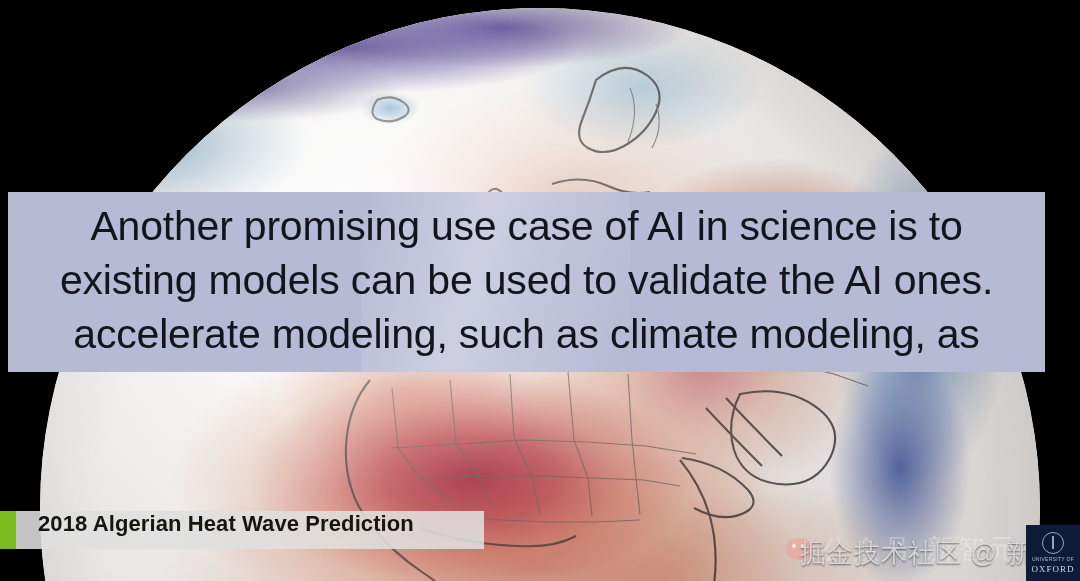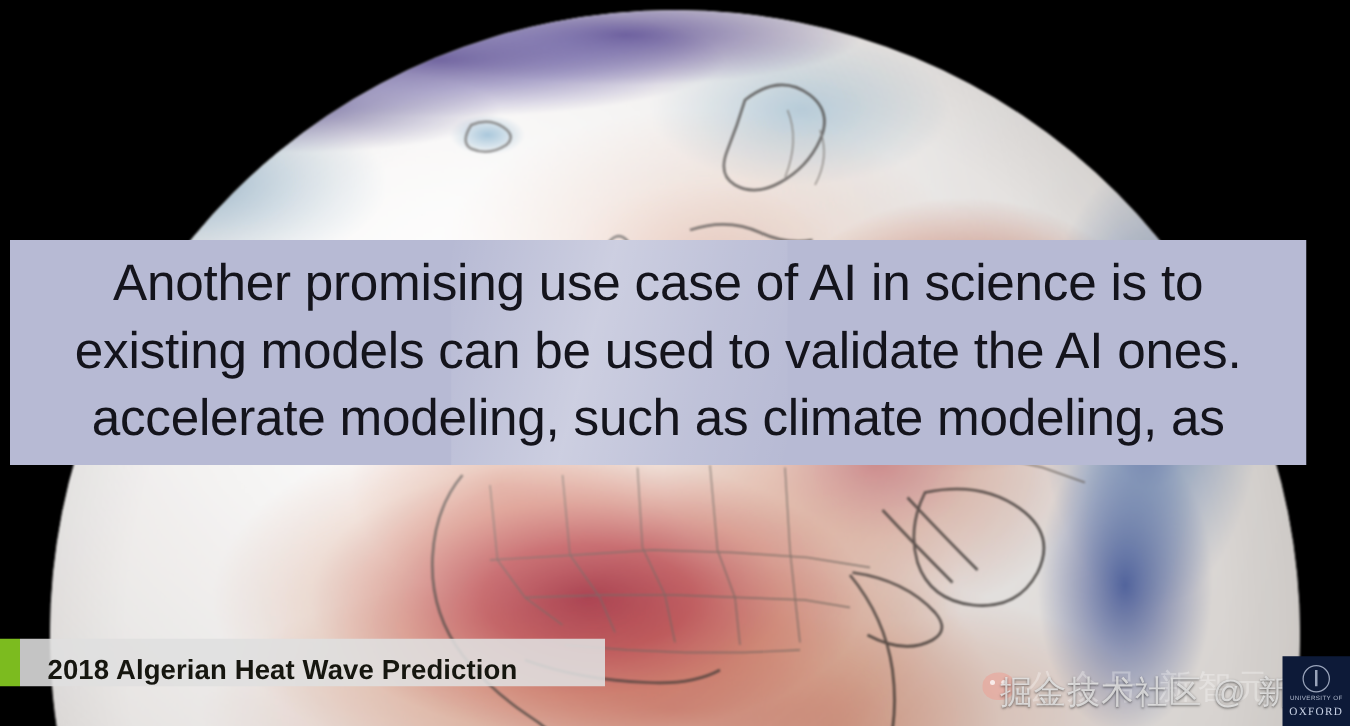--- a/index.html
+++ b/index.html
@@ -175,21 +175,21 @@
     align-items: stretch;
   }
   #lower-third-accent {
     width: 16px;
     background: #7cbb1f;
   }
   #lower-third-bar {
     width: 468px;
     background: rgba(223,223,223,0.88);
     display: flex;
-    align-items: flex-end;
+    align-items: flex-start;
     padding-left: 22px;
     box-sizing: border-box;
   }
   #lower-third-text {
     color: #16160f;
     font-size: 22px;
     font-weight: 700;
     letter-spacing: 0.1px;
     white-space: nowrap;
   }

